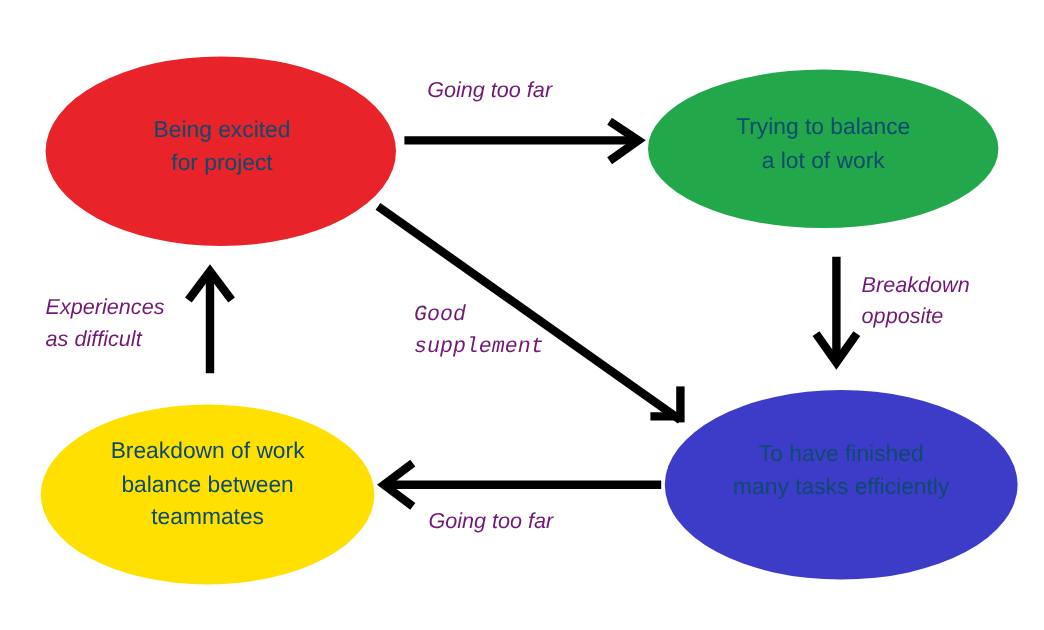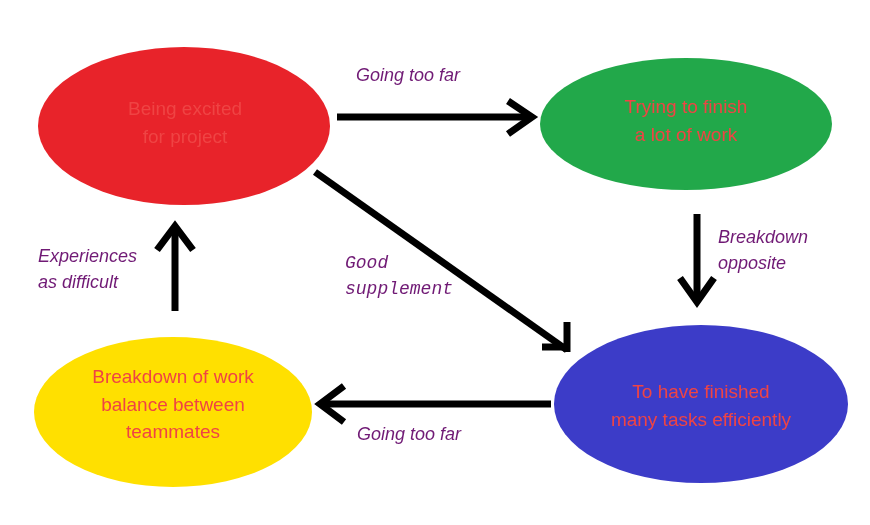--- a/index.html
+++ b/index.html
@@ -21,21 +21,21 @@
   #diagram-svg {
     position: absolute;
     left: 0;
     top: 0;
     width: 870px;
     height: 525px;
   }
   .node-label {
     position: absolute;
     text-align: center;
-    color: #ef4444;
+    color: #0c4a6e;
     font-family: "Liberation Sans", sans-serif;
     font-size: 19px;
     line-height: 1.45;
     white-space: pre-line;
     pointer-events: none;
   }
   .edge-label {
     position: absolute;
     color: #701a75;
     font-family: "Liberation Sans", sans-serif;
@@ -45,21 +45,21 @@
     white-space: pre-line;
   }
   .el-going-top   { left: 356px; top: 62px;  }
   .el-positive    { left: 718px; top: 224px; }
   .el-good        { left: 345px; top: 250px; font-family: Liberation Mono, monospace; }
   .el-experiences { left: 38px;  top: 243px; }
   .el-going-bot   { left: 357px; top: 421px; }
 
   .nl-red    { left: 60px;  top: 95px;  width: 250px; }
   .nl-green  { left: 560px; top: 93px;  width: 252px; }
-  .nl-blue   { left: 572px; top: 365px; width: 258px; margin-top: 13px; }
+  .nl-blue   { left: 572px; top: 365px; width: 258px; }
   .nl-yellow { left: 52px;  top: 363px; width: 242px; }
 </style>
 </head>
 <body>
 
 <div id="canvas">
 
   <svg id="diagram-svg" viewBox="0 0 870 525">
 
     <ellipse cx="184" cy="126" rx="146" ry="79" fill="#E8232A"></ellipse>
@@ -93,21 +93,21 @@
 
     <g>
       <line x1="175" y1="311" x2="175" y2="229" stroke="#000000" stroke-width="7"></line>
       <polyline points="157,250 175,226 193,250" fill="none" stroke="#000000" stroke-width="7" stroke-linecap="butt" stroke-linejoin="miter"></polyline>
     </g>
   </svg>
 
   <div class="node-label nl-red">Being excited
 for project</div>
 
-  <div class="node-label nl-green">Trying to finish
+  <div class="node-label nl-green">Trying to balance
 a lot of work</div>
 
   <div class="node-label nl-blue">To have finished
 many tasks efficiently</div>
 
   <div class="node-label nl-yellow">Breakdown of work
 balance between
 teammates</div>
 
   <div class="edge-label el-going-top">Going too far</div>

